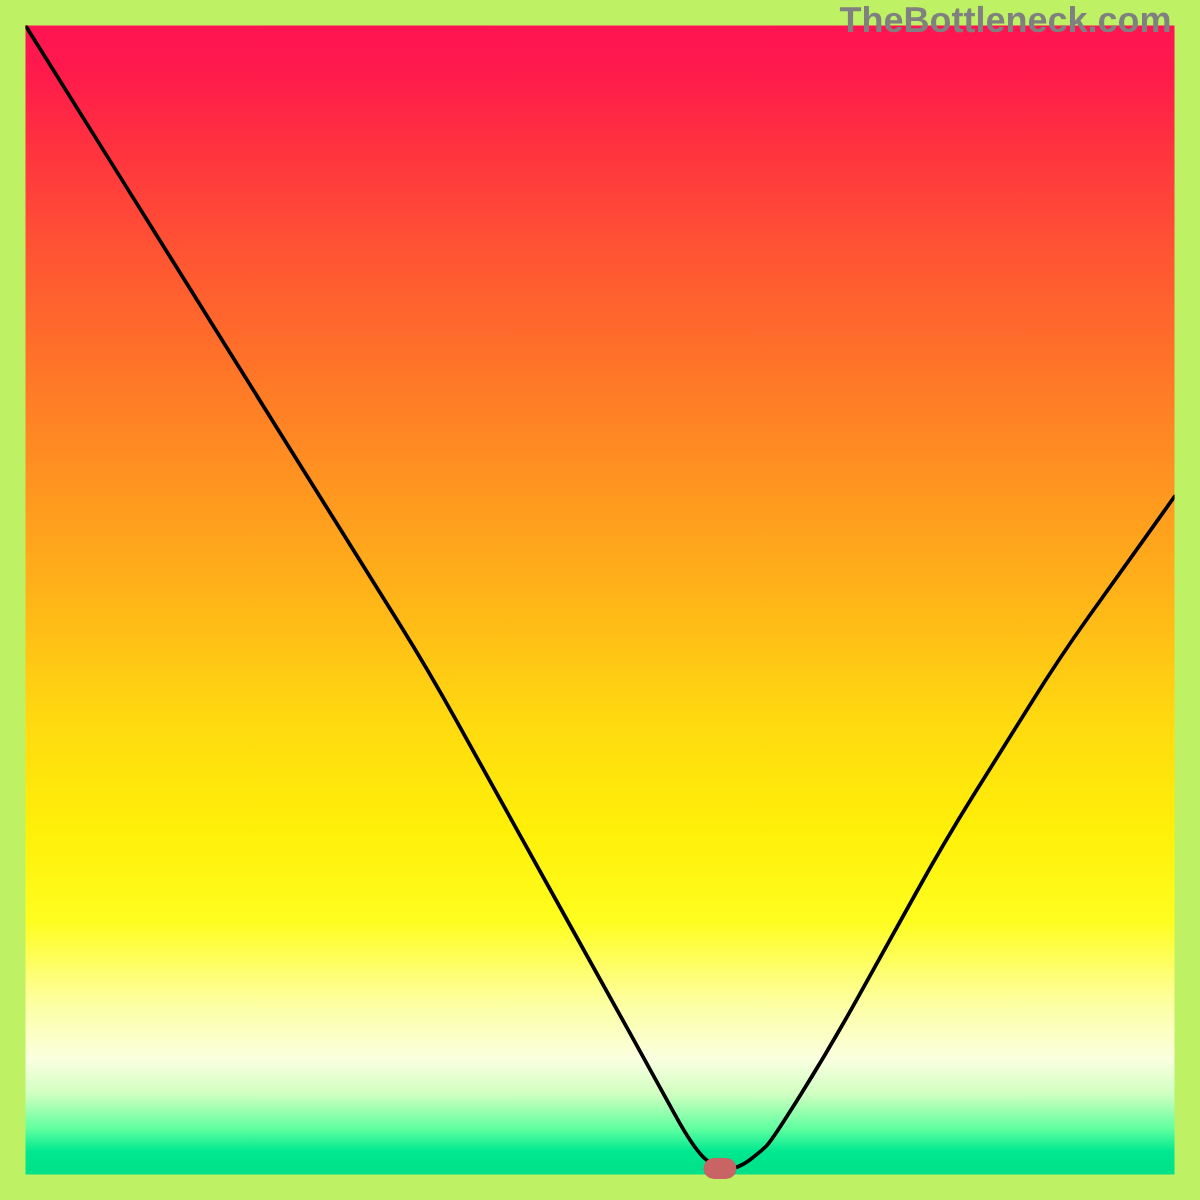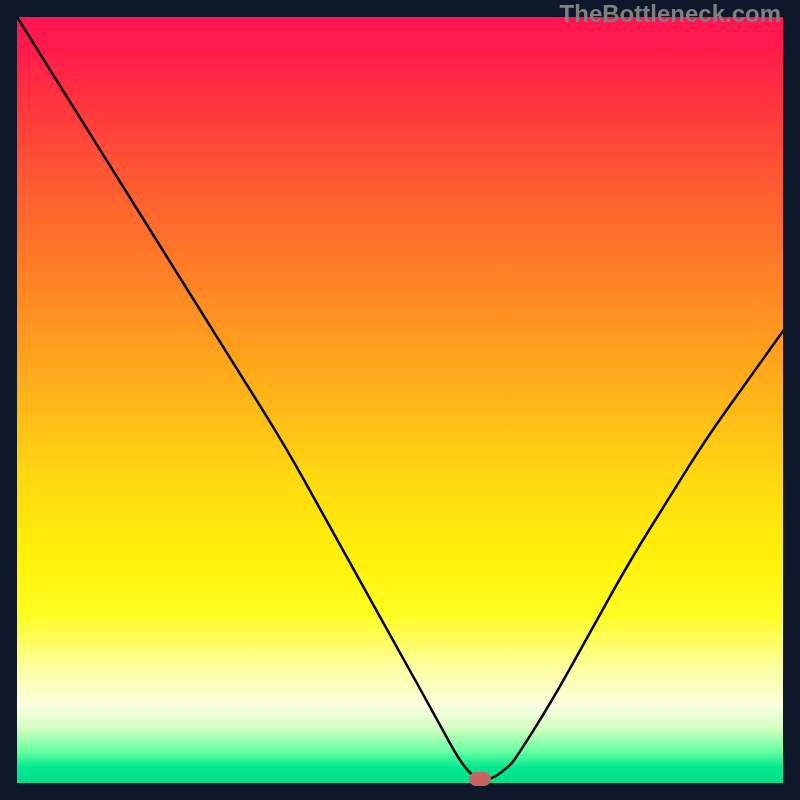--- a/index.html
+++ b/index.html
@@ -1,21 +1,21 @@
 <!DOCTYPE html>
 <html><head>
 <meta charset="utf-8">
 <style>
   * { margin: 0; padding: 0; box-sizing: border-box; }
   html, body { width: 800px; height: 800px; overflow: hidden; background: #000; }
   .chart-container {
     position: relative;
     width: 800px;
     height: 800px;
-    background: #0f172a;
+    background: #bef264;
   }
   .plot-area {
     position: absolute;
     left: 17px;
     top: 17px;
     width: 766px;
     height: 766px;
     background: linear-gradient(to bottom,
       #ff1452 0%,
       #ff1a4c 4%,

